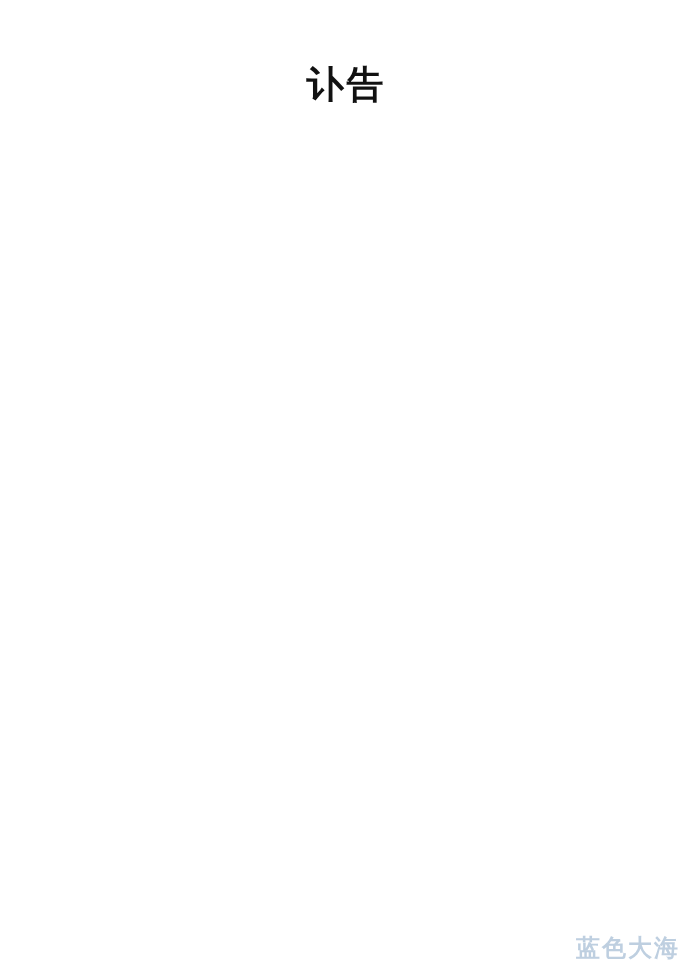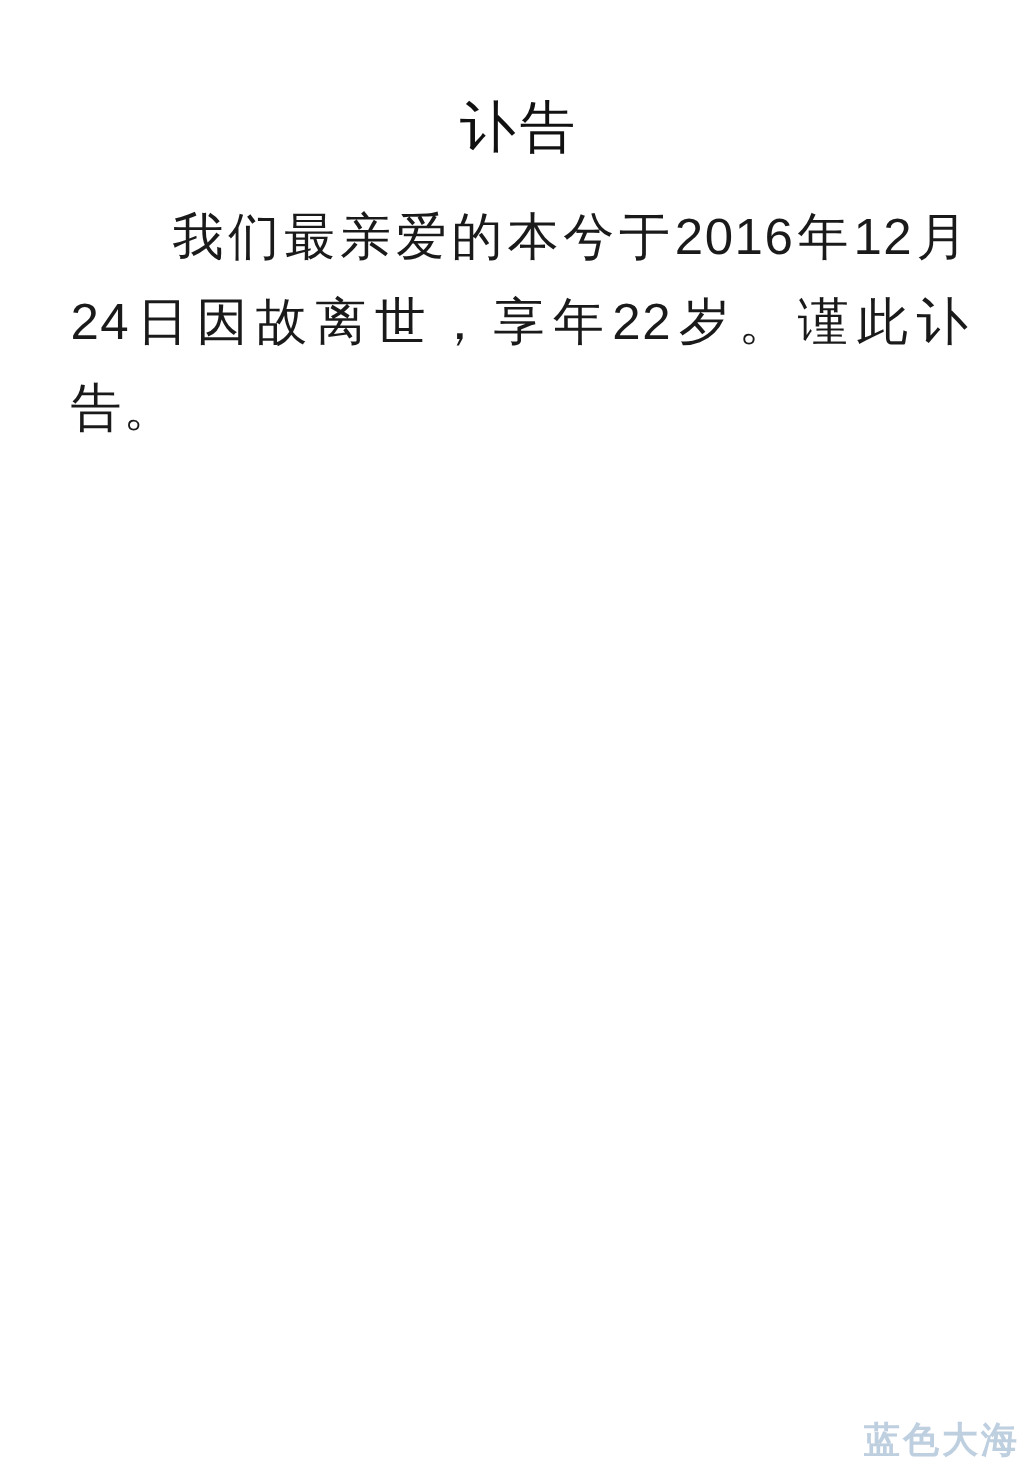--- a/index.html
+++ b/index.html
@@ -15,21 +15,21 @@
     box-sizing: border-box;
     padding: 44px 44px 0 47px;
     font-family: "Liberation Sans", sans-serif;
     color: #1a1a1a;
     overflow: hidden;
   }
   .doc-title {
     margin: 16px 0 20px 0;
     text-align: center;
     font-size: 37px;
-    font-weight: normal;
+    font-weight: bold;
     letter-spacing: 3px;
     color: #111111;
   }
   .doc-body p {
     margin: 0;
     font-size: 34px;
     line-height: 57px;
     text-align: justify;
     text-indent: 2em;
     letter-spacing: 1px;
@@ -40,34 +40,33 @@
     padding-right: 12px;
     font-size: 34px;
     line-height: 57px;
     text-align: right;
     letter-spacing: 1px;
     color: #1a1a1a;
   }
   .watermark {
     position: absolute;
     right: 10px;
-    bottom: 0;
+    bottom: 12px;
     font-size: 24px;
     letter-spacing: 2px;
     font-weight: bold;
     opacity: 0.75;
   }
 </style>
 </head>
 <body>
 
 <div class="page" style="background: rgb(255, 255, 255); color: rgb(26, 26, 26);">
 
   <h1 class="doc-title">讣告</h1>
 
   <div class="doc-body">
-    <p>我们最亲爱的本兮于2016年12月24日因故离世，享年22岁。谨此讣告。</p>
   </div>
 
 
   <div class="watermark" style="color: rgb(169, 191, 214);">蓝色大海</div>
 
 </div>
 
 </body></html>

